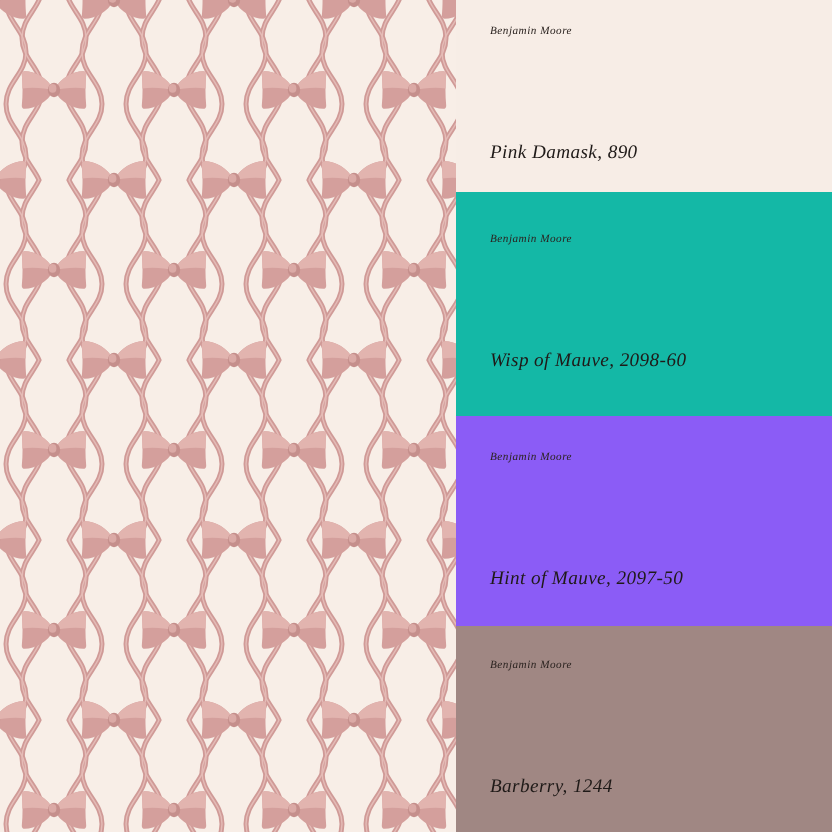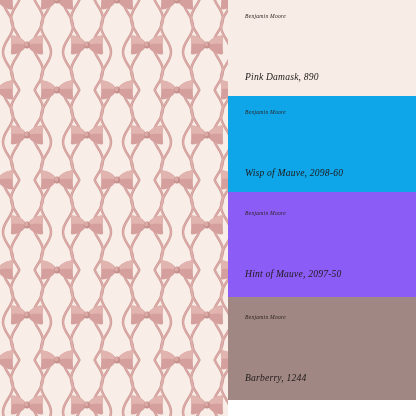--- a/index.html
+++ b/index.html
@@ -150,21 +150,21 @@
     </svg>
   </div>
 
   <div id="swatch-panel">
 
     <div class="swatch" style="height:96px;background:#f7ede6;">
       <div class="brand">Benjamin Moore</div>
       <div class="color-name">Pink Damask, 890</div>
     </div>
 
-    <div class="swatch" style="height:96px;background:#0ea5e9;">
+    <div class="swatch" style="height:112px;background:#14b8a6;">
       <div class="brand">Benjamin Moore</div>
       <div class="color-name">Wisp of Mauve, 2098-60</div>
     </div>
 
     <div class="swatch" style="height:105px;background:#8b5cf6;">
       <div class="brand">Benjamin Moore</div>
       <div class="color-name">Hint of Mauve, 2097-50</div>
     </div>
 
     <div class="swatch" style="height:103px;background:#a08783;">

